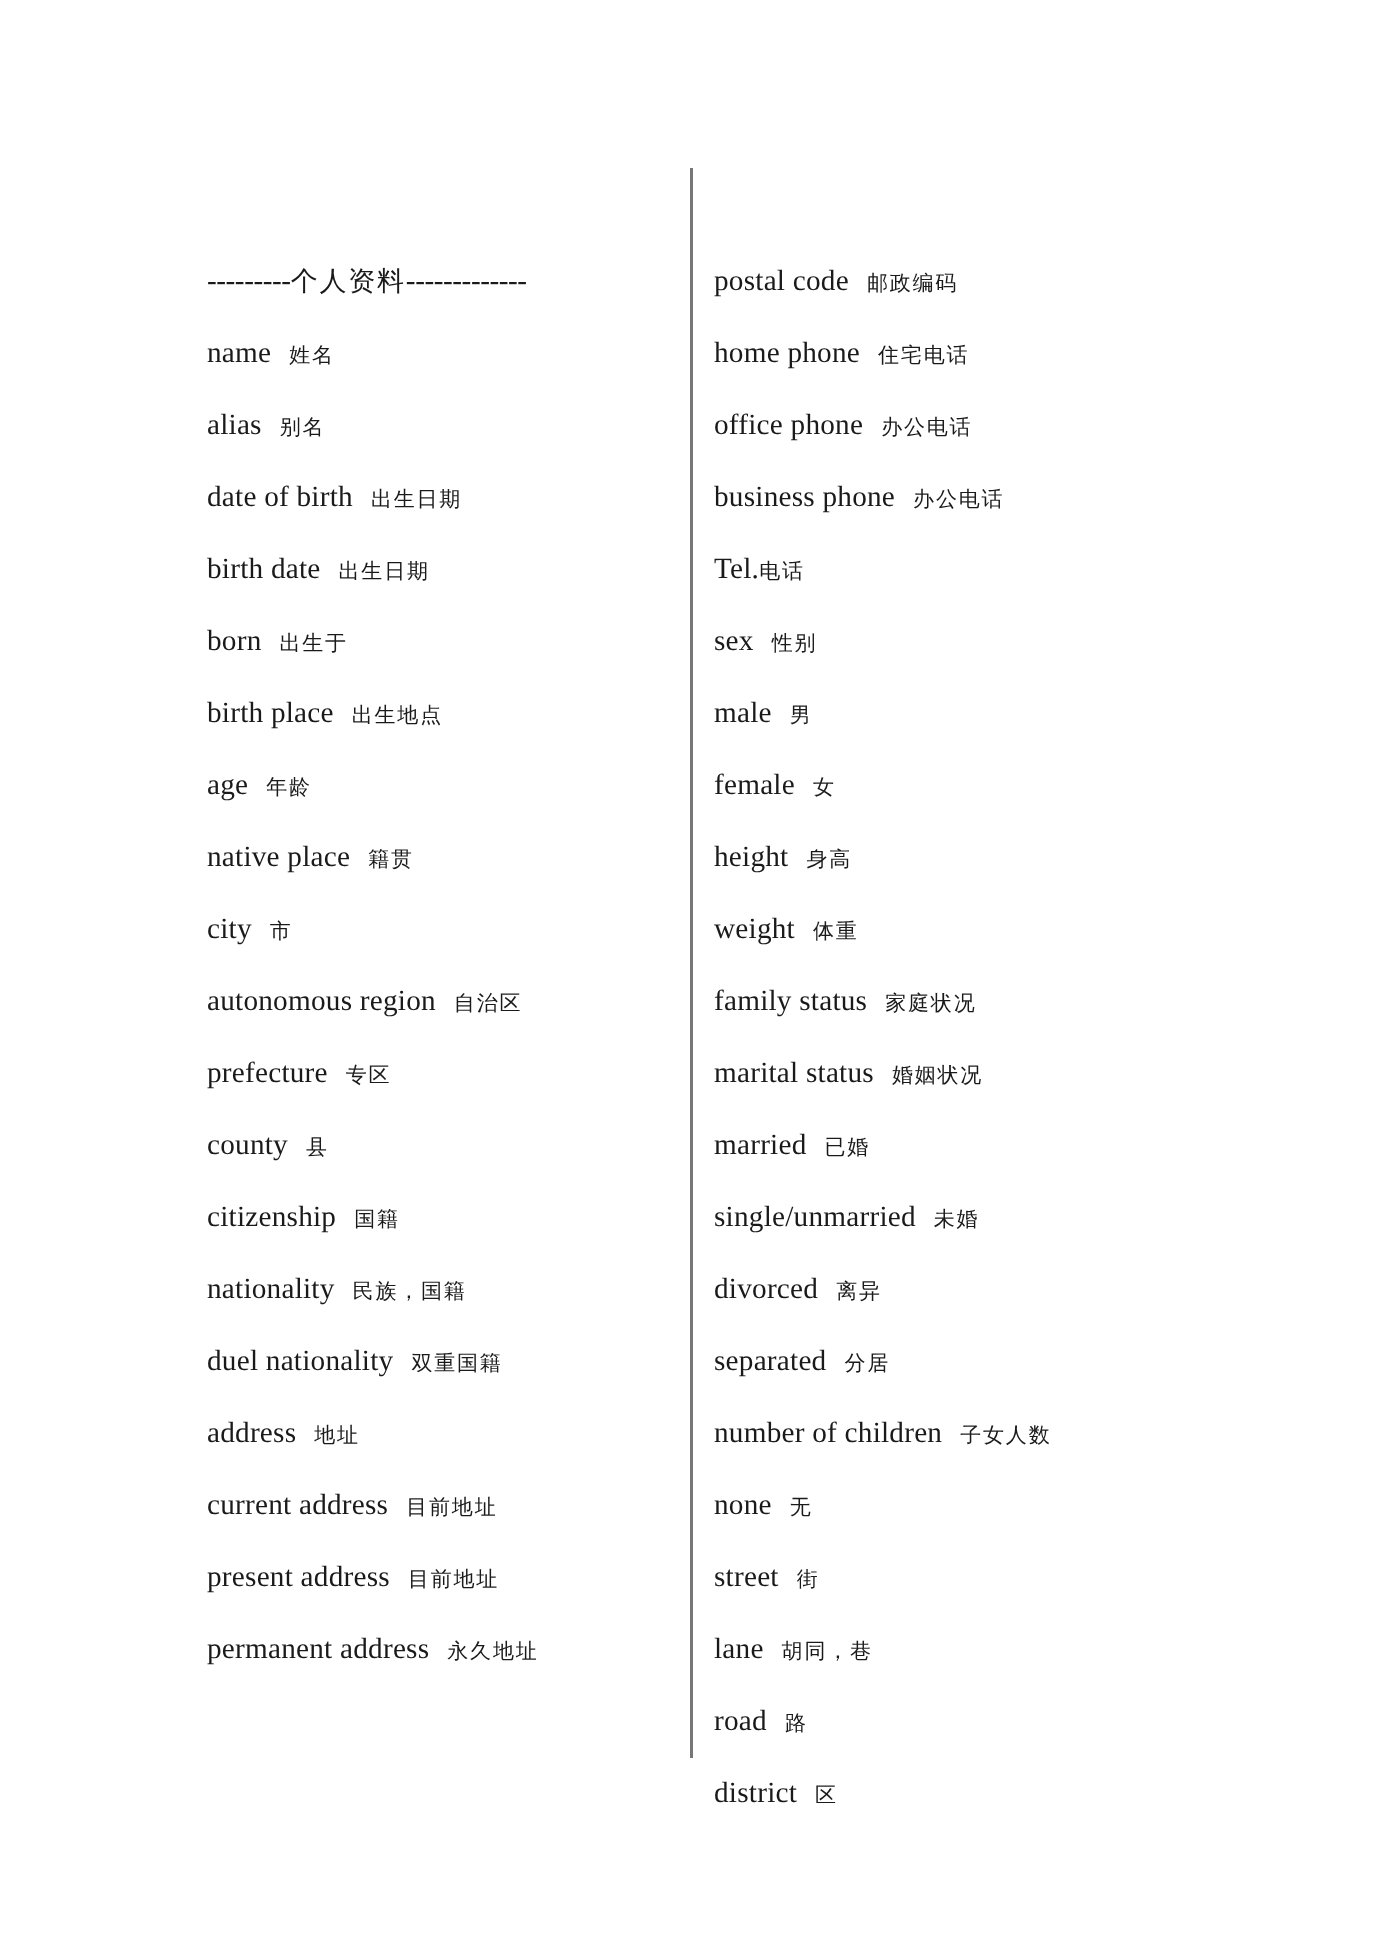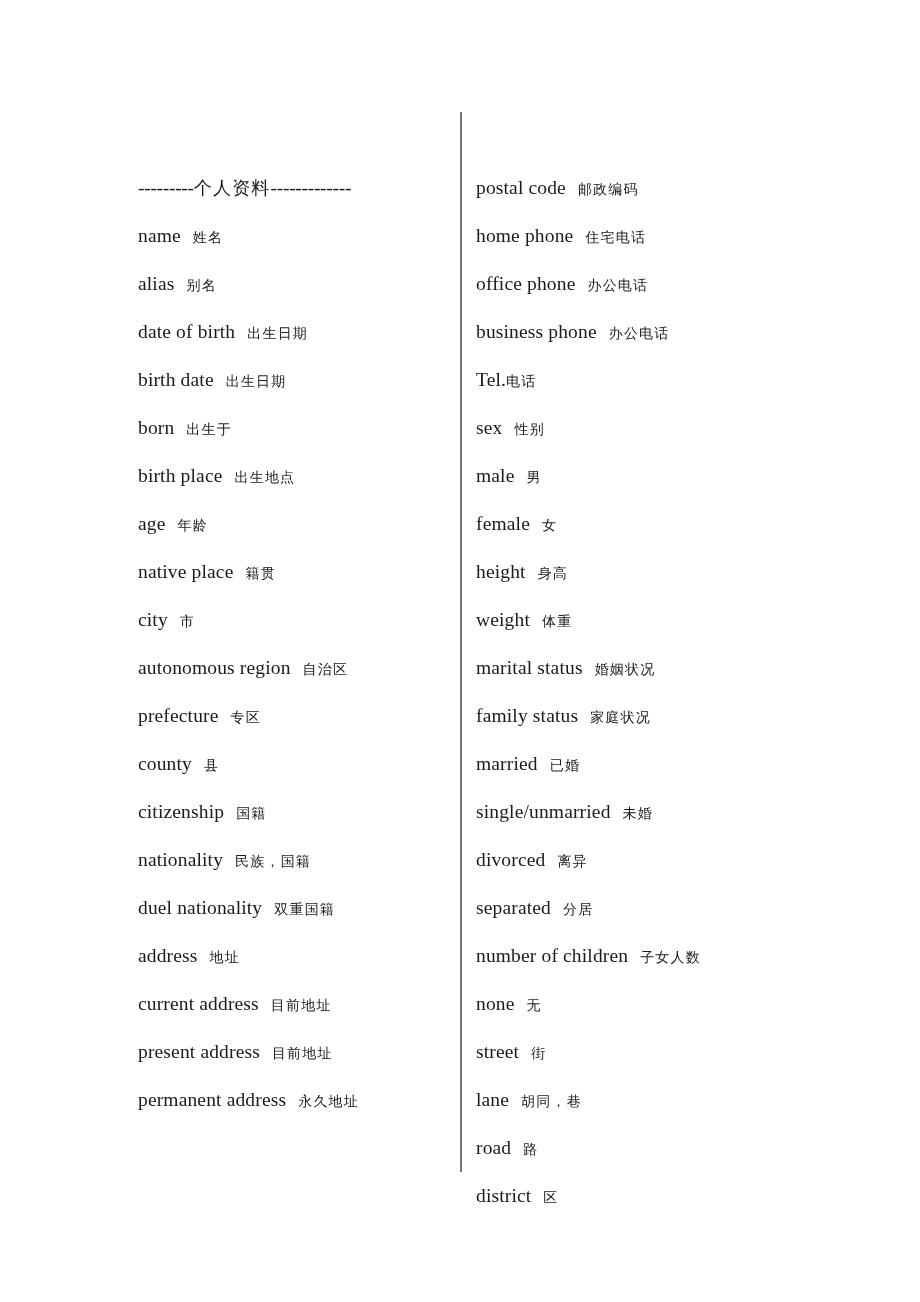--- a/index.html
+++ b/index.html
@@ -116,22 +116,22 @@
           <div class="entry"><span class="en">postal code</span><span class="gap-wide"></span><span class="zh">邮政编码</span></div>
           <div class="entry"><span class="en">home phone</span><span class="gap-wide"></span><span class="zh">住宅电话</span></div>
           <div class="entry"><span class="en">office phone</span><span class="gap-wide"></span><span class="zh">办公电话</span></div>
           <div class="entry"><span class="en">business phone</span><span class="gap-wide"></span><span class="zh">办公电话</span></div>
           <div class="entry"><span class="en">Tel.</span><span class="gap-none"></span><span class="zh">电话</span></div>
           <div class="entry"><span class="en">sex</span><span class="gap-wide"></span><span class="zh">性别</span></div>
           <div class="entry"><span class="en">male</span><span class="gap-wide"></span><span class="zh">男</span></div>
           <div class="entry"><span class="en">female</span><span class="gap-wide"></span><span class="zh">女</span></div>
           <div class="entry"><span class="en">height</span><span class="gap-wide"></span><span class="zh">身高</span></div>
           <div class="entry"><span class="en">weight</span><span class="gap-wide"></span><span class="zh">体重</span></div>
+          <div class="entry"><span class="en">family status</span><span class="gap-wide"></span><span class="zh">家庭状况</span></div>
           <div class="entry"><span class="en">marital status</span><span class="gap-wide"></span><span class="zh">婚姻状况</span></div>
-          <div class="entry"><span class="en">family status</span><span class="gap-wide"></span><span class="zh">家庭状况</span></div>
           <div class="entry"><span class="en">married</span><span class="gap-wide"></span><span class="zh">已婚</span></div>
           <div class="entry"><span class="en">single/unmarried</span><span class="gap-wide"></span><span class="zh">未婚</span></div>
           <div class="entry"><span class="en">divorced</span><span class="gap-wide"></span><span class="zh">离异</span></div>
           <div class="entry"><span class="en">separated</span><span class="gap-wide"></span><span class="zh">分居</span></div>
           <div class="entry"><span class="en">number of children</span><span class="gap-wide"></span><span class="zh">子女人数</span></div>
           <div class="entry"><span class="en">none</span><span class="gap-wide"></span><span class="zh">无</span></div>
           <div class="entry"><span class="en">street</span><span class="gap-wide"></span><span class="zh">街</span></div>
           <div class="entry"><span class="en">lane</span><span class="gap-wide"></span><span class="zh">胡同，巷</span></div>
           <div class="entry"><span class="en">road</span><span class="gap-wide"></span><span class="zh">路</span></div>
           <div class="entry"><span class="en">district</span><span class="gap-wide"></span><span class="zh">区</span></div>

